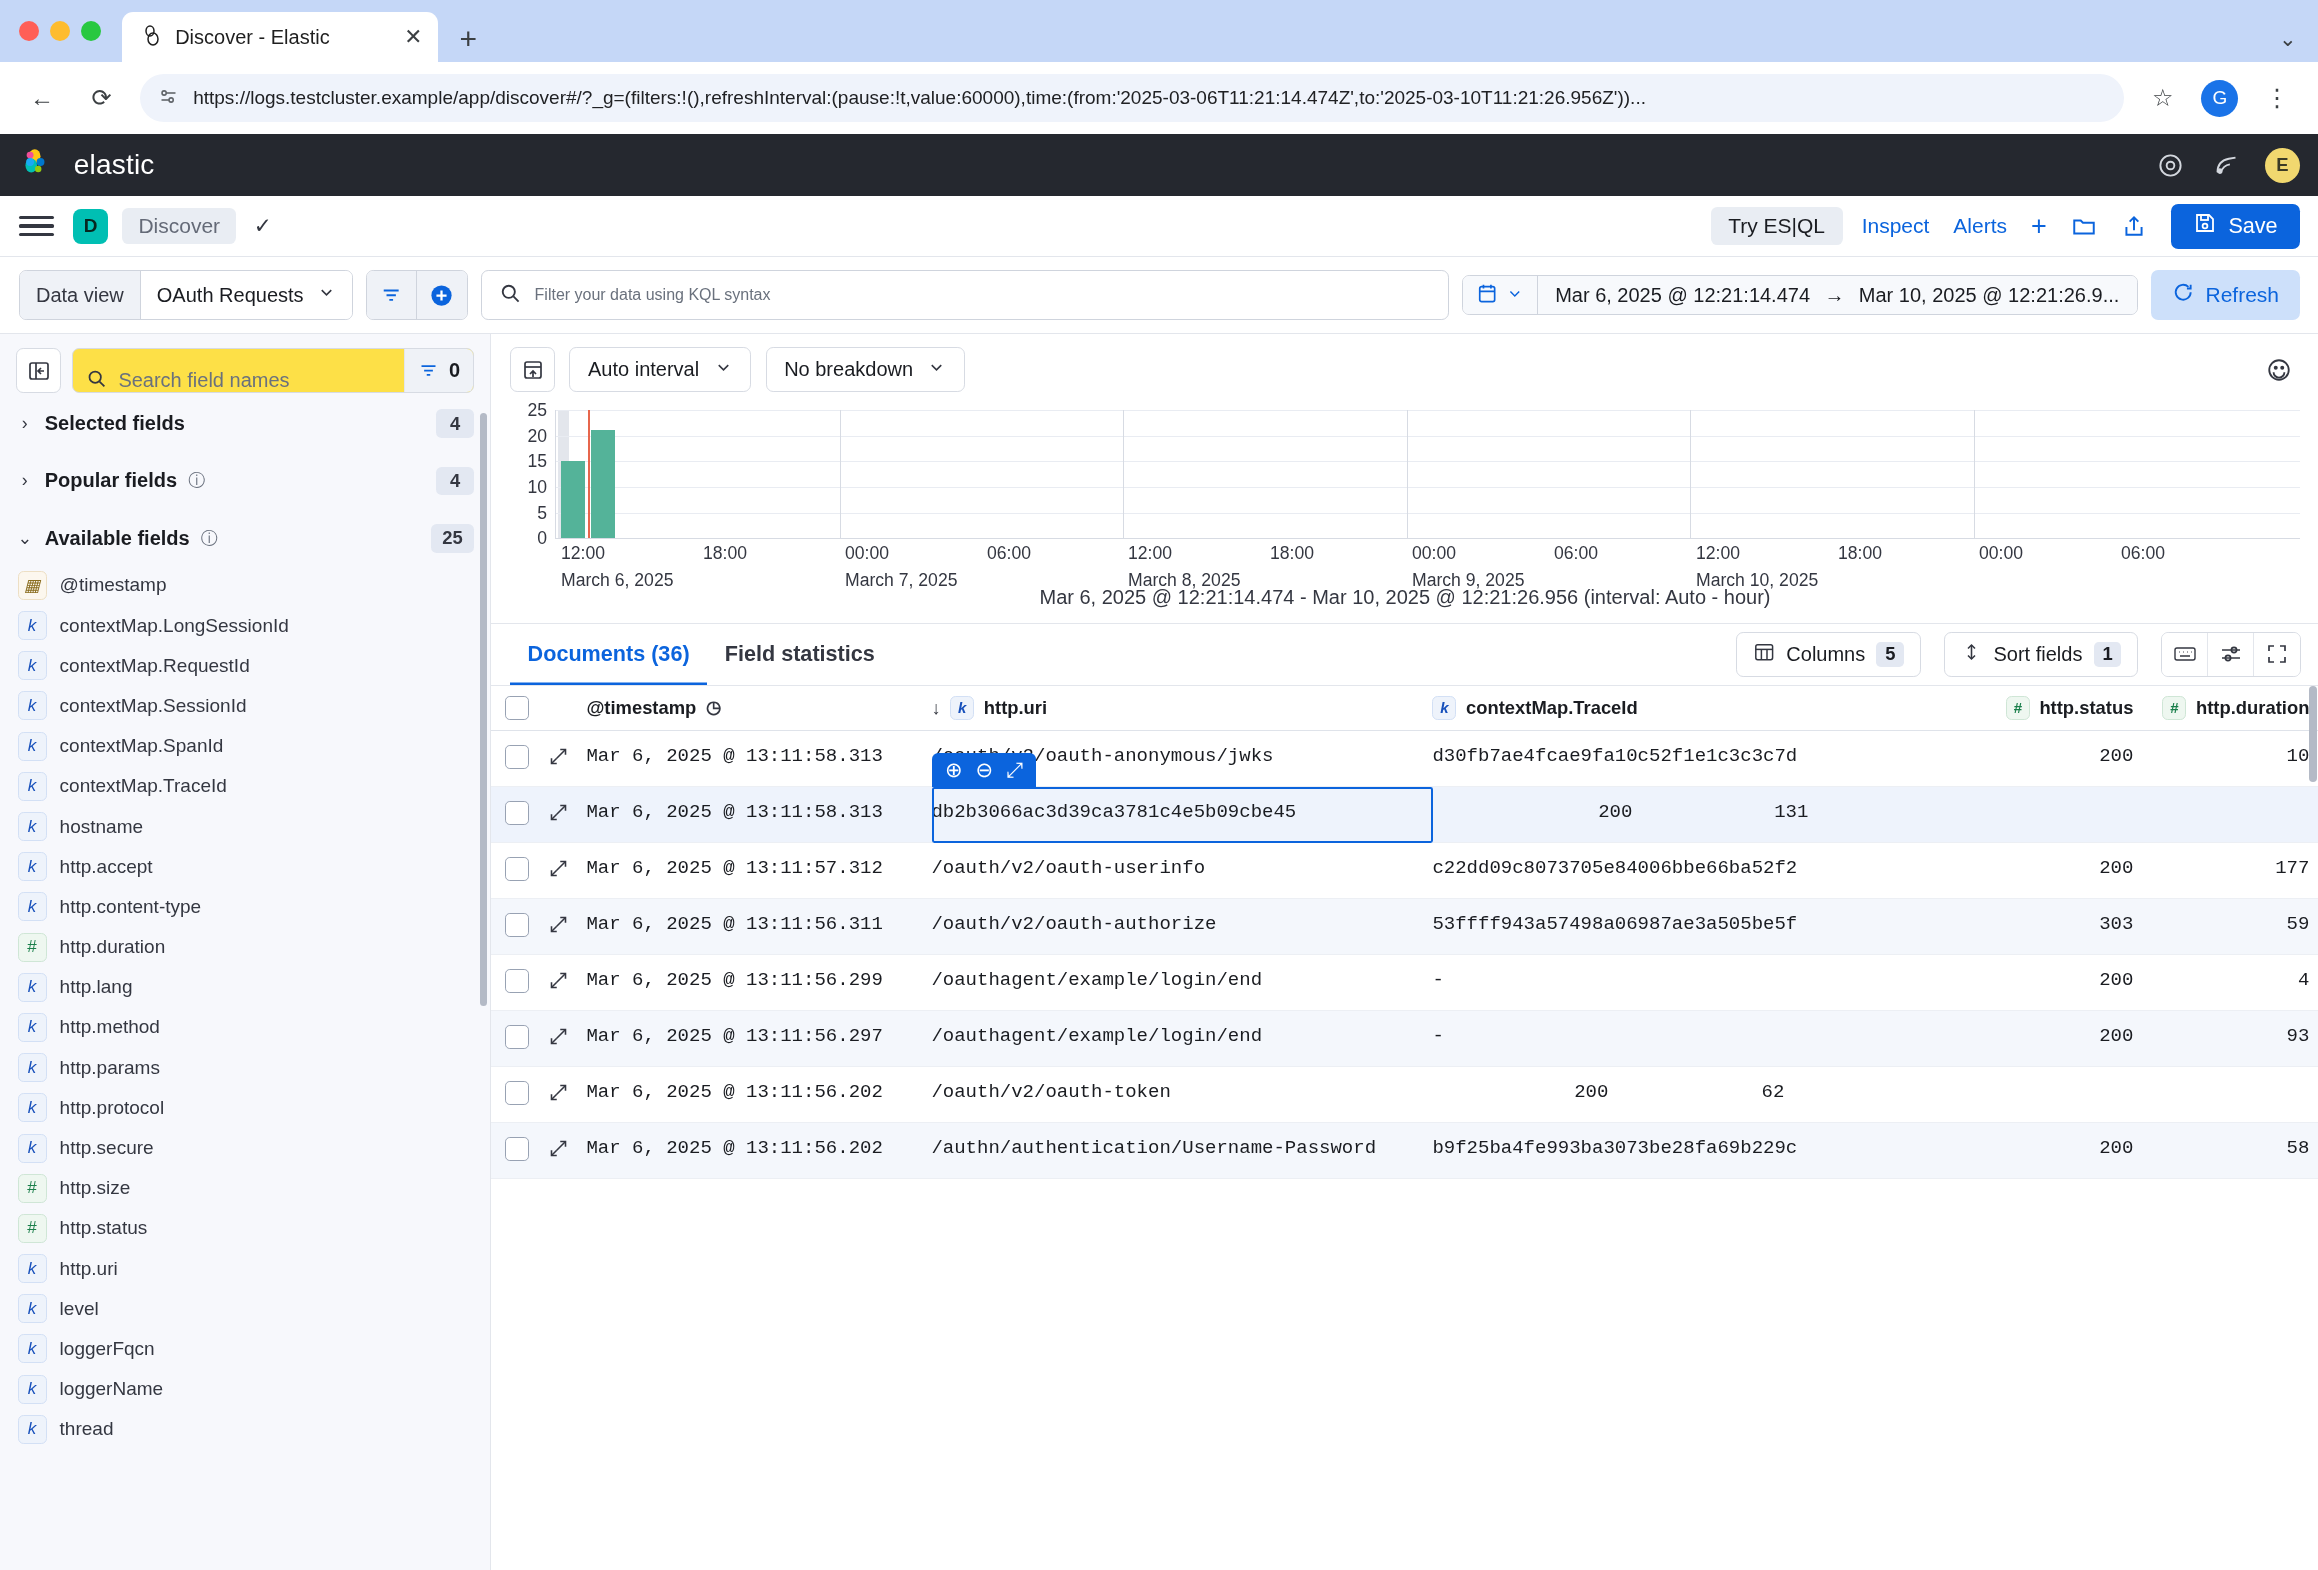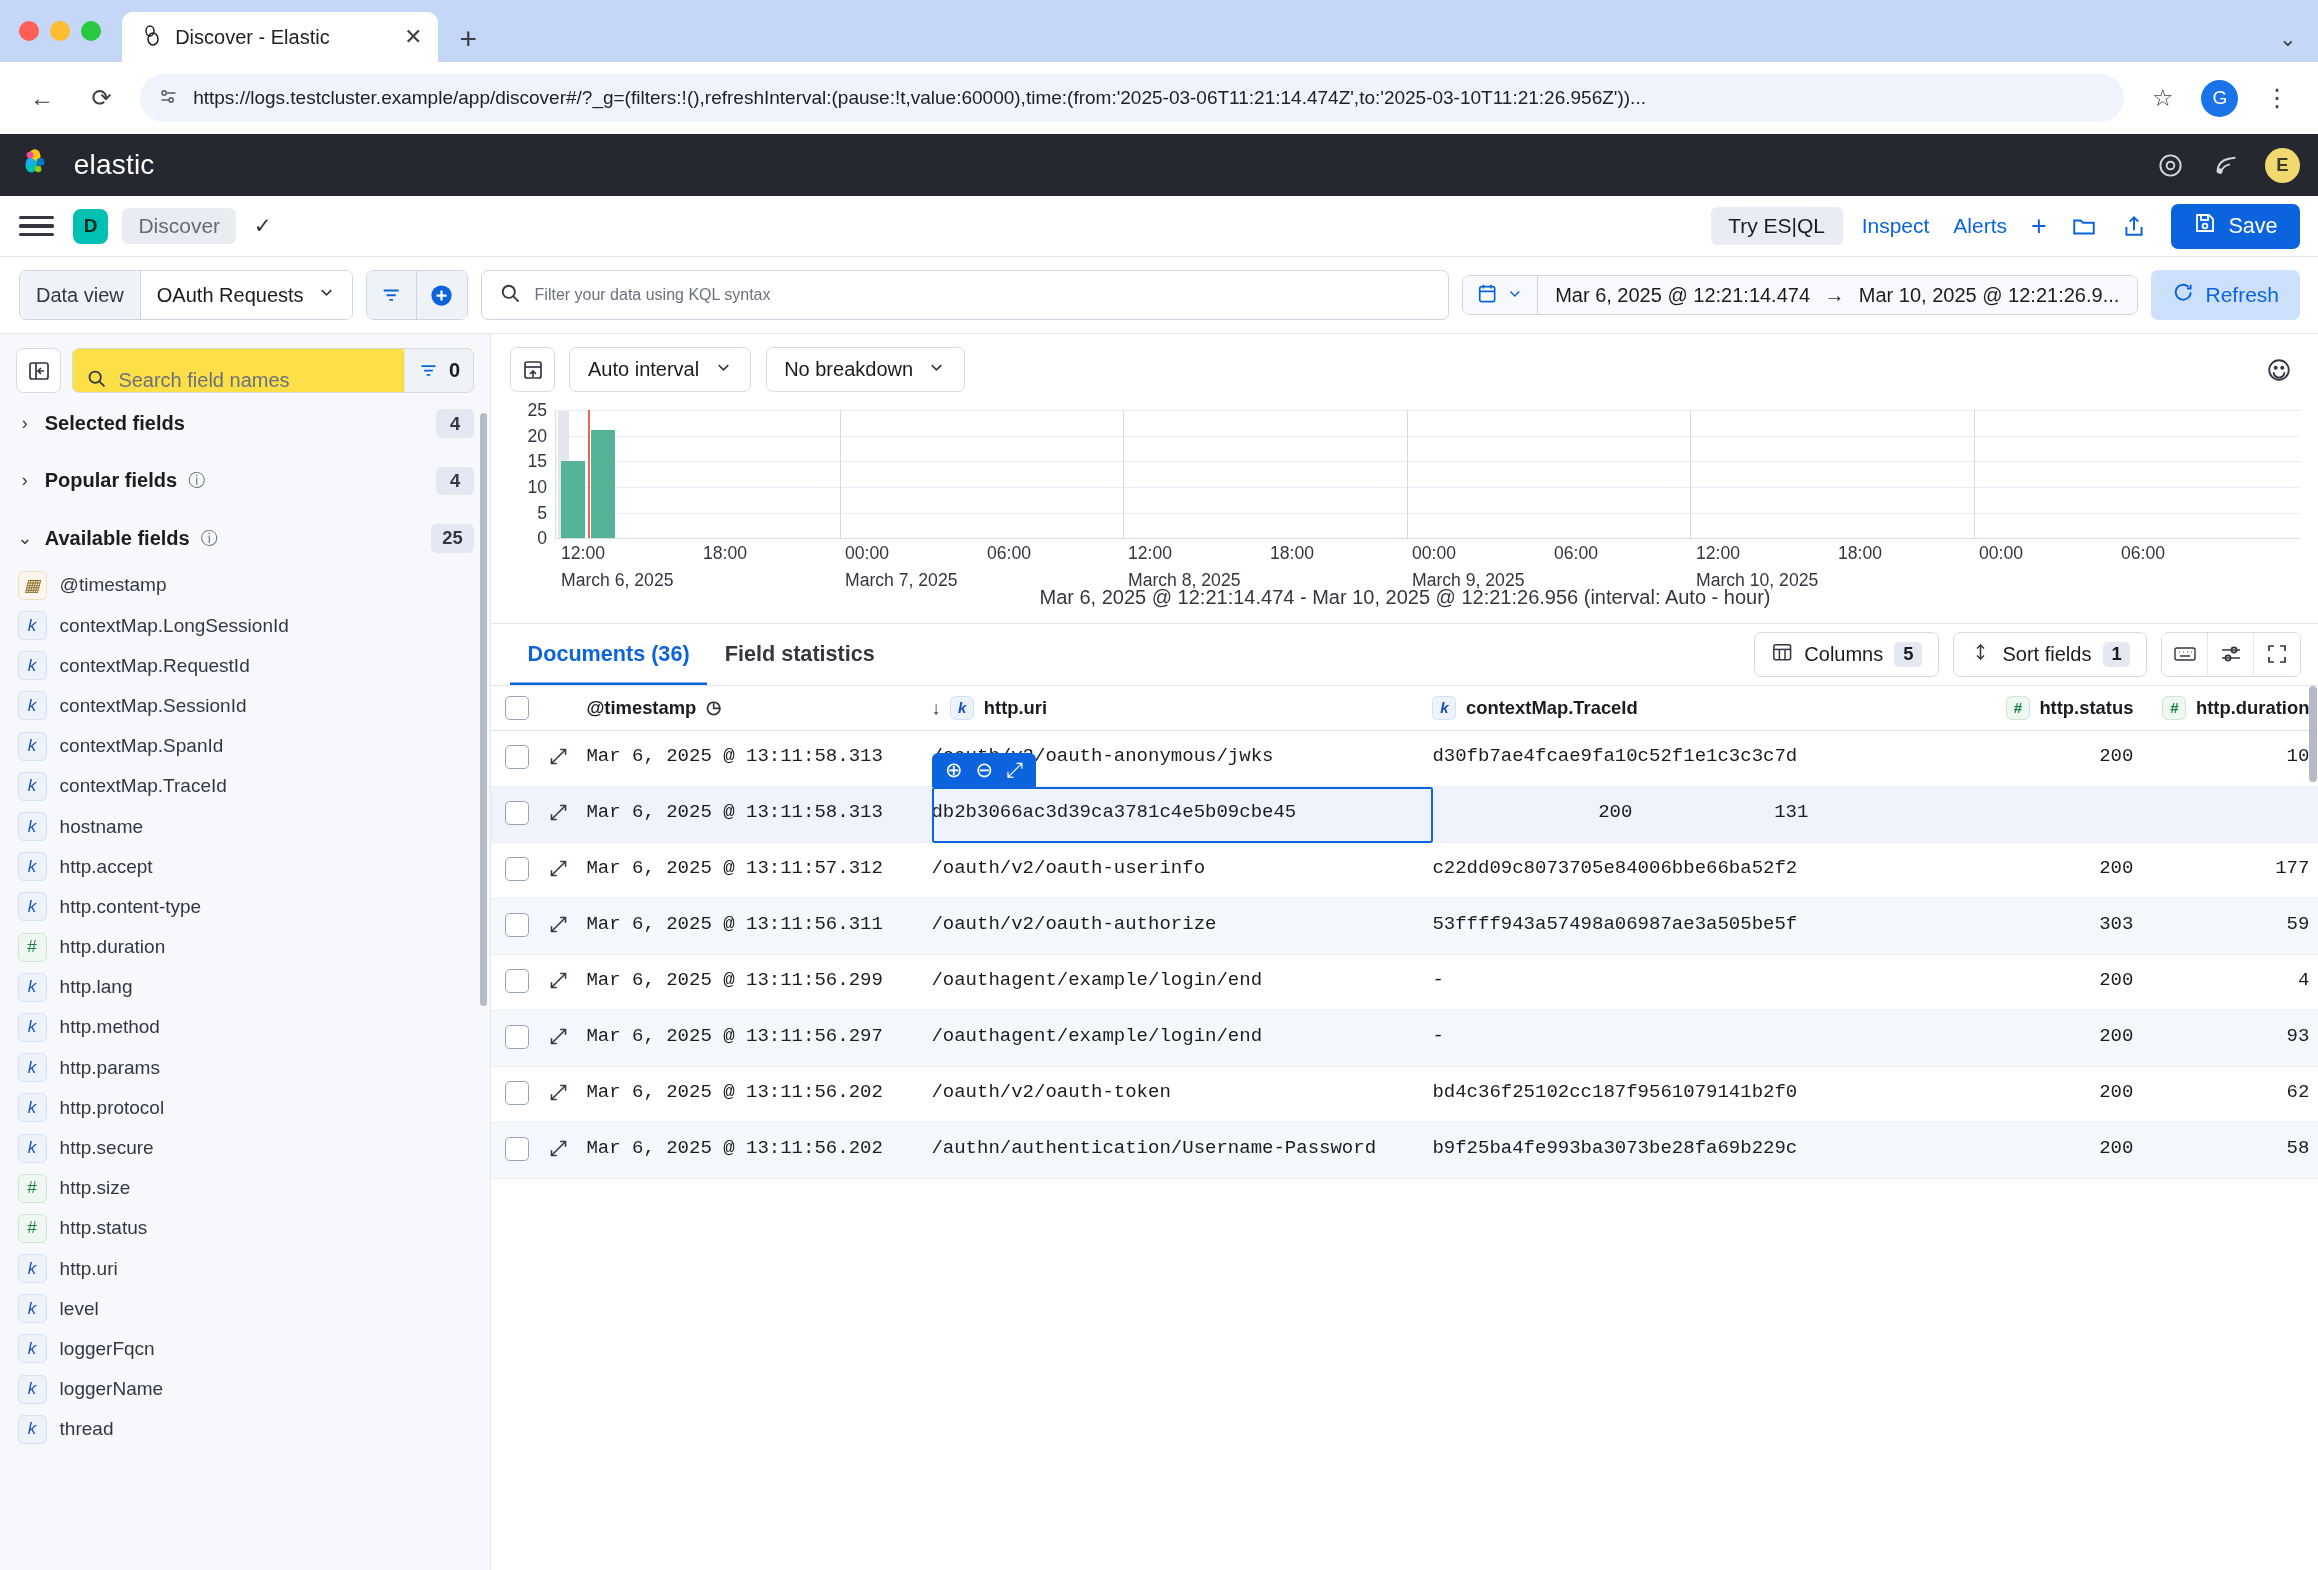--- a/index.html
+++ b/index.html
@@ -256,21 +256,21 @@
   #table-panel { flex: 1; display: flex; flex-direction: column; min-height: 0; }
   .tabs-row {
     display: flex; align-items: center; padding: 0 19px; gap: 0;
     border-bottom: 0.8px solid #e3e6ec; position: relative; height: 62px;
   }
   .dtab {
     font-size: 21.6px; padding: 0 17.6px; height: 100%; display: flex; align-items: center;
     cursor: pointer; color: #343741; font-weight: bold;
   }
   .dtab.active { color: #0b64dd; box-shadow: inset 0 -2.4px 0 #0b64dd; }
-  .tabs-right { position: absolute; right: 17.6px; display: flex; align-items: center; gap: 14px; }
+  .tabs-right { position: absolute; right: 17.6px; display: flex; align-items: center; gap: 23px; }
   .tr-btn {
     height: 45px; border: 0.8px solid #d7dbe3; border-radius: 7.2px; background: #fff;
     display: flex; align-items: center; gap: 11.2px; padding: 0 16px; font-size: 20px;
     color: #1a1c21; cursor: pointer;
   }
   .tr-badge { background: #e3e8f2; border-radius: 4.8px; padding: 1.6px 8.8px; font-size: 18.4px; font-weight: bold; }
   .tr-iconset { display: flex; height: 45px; border: 0.8px solid #d7dbe3; border-radius: 7.2px; overflow: hidden; }
   .tr-ico {
     width: 46px; display: flex; align-items: center; justify-content: center;
     border-right: 0.8px solid #e3e6ec; background: #fff; cursor: pointer;
@@ -947,21 +947,20 @@
               <div class="c-exp">
                 <span class="expand-ico"><svg width="21" height="21" viewBox="0 0 24 24" fill="none" stroke="#343741" stroke-width="1.8">
                     <path d="M14 4 h6 v6"></path>
                     <path d="M20 4 L10 14"></path>
                     <path d="M10 20 H4 v-6"></path>
                     <path d="M4 20 L10 14"></path>
                   </svg></span>
               </div>
               <div class="c-ts gr-cell mono">Mar 6, 2025 @ 13:11:56.202</div>
               <div class="c-uri gr-cell mono">/oauth/v2/oauth-token</div>
-              <div class="c-tid gr-cell mono">bd4c36f25102cc187f9561079141b2f0</div>
               <div class="c-stat gr-cell mono" style="text-align: right;">200</div>
               <div class="c-dur gr-cell mono" style="text-align: right;">62</div>
             </div>
             <div class="grid-row striped" style="height: 56px;">
               <div class="c-chk">
                 <span class="chk"></span>
               </div>
               <div class="c-exp">
                 <span class="expand-ico"><svg width="21" height="21" viewBox="0 0 24 24" fill="none" stroke="#343741" stroke-width="1.8">
                     <path d="M14 4 h6 v6"></path>

